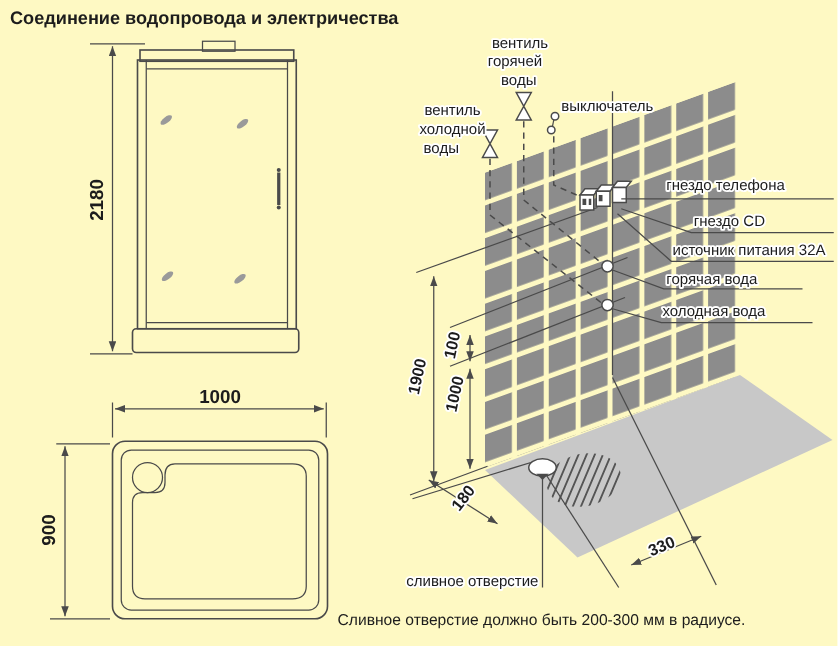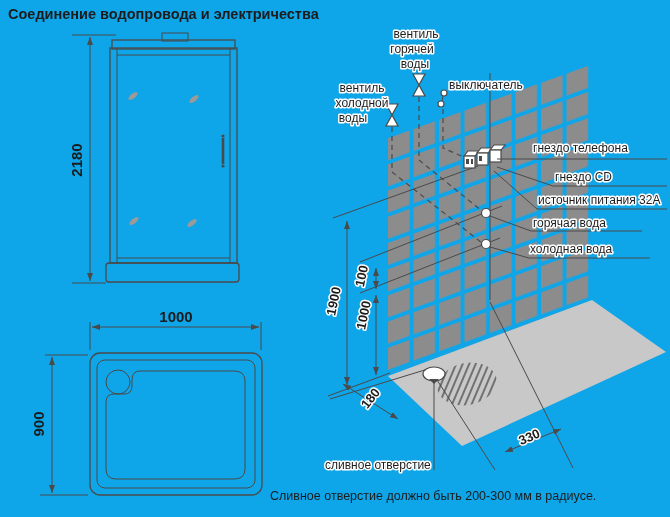--- a/index.html
+++ b/index.html
@@ -1,16 +1,16 @@
 <!DOCTYPE html>
 <html><head>
 <meta charset="utf-8">
 <style>
   html,body{margin:0;padding:0;background:#fff;}
-  .stage{position:relative;width:670px;height:517px;background:#0ea5e9;overflow:hidden;
+  .stage{position:relative;width:670px;height:517px;background:#fef9c3;overflow:hidden;
          font-family:"Liberation Sans",sans-serif;}
   svg{position:absolute;left:0;top:0;}
   text{fill:#1c1c1c;font-family:"Liberation Sans",sans-serif;}
   .lbl{font-size:12px;paint-order:stroke;stroke:#ffffff;stroke-width:3px;stroke-linejoin:round;}
   .dim{font-size:13px;font-weight:bold;paint-order:stroke;stroke:#ffffff;stroke-width:3px;stroke-linejoin:round;}
   .dimbig{font-size:15px;font-weight:bold;}
   .title{font-size:14.5px;font-weight:bold;}
   .note{font-size:12.5px;}
   .ln{stroke:#4a4a4a;stroke-width:1;fill:none;}
   .lnt{stroke:#4a4a4a;stroke-width:1.3;fill:none;}

